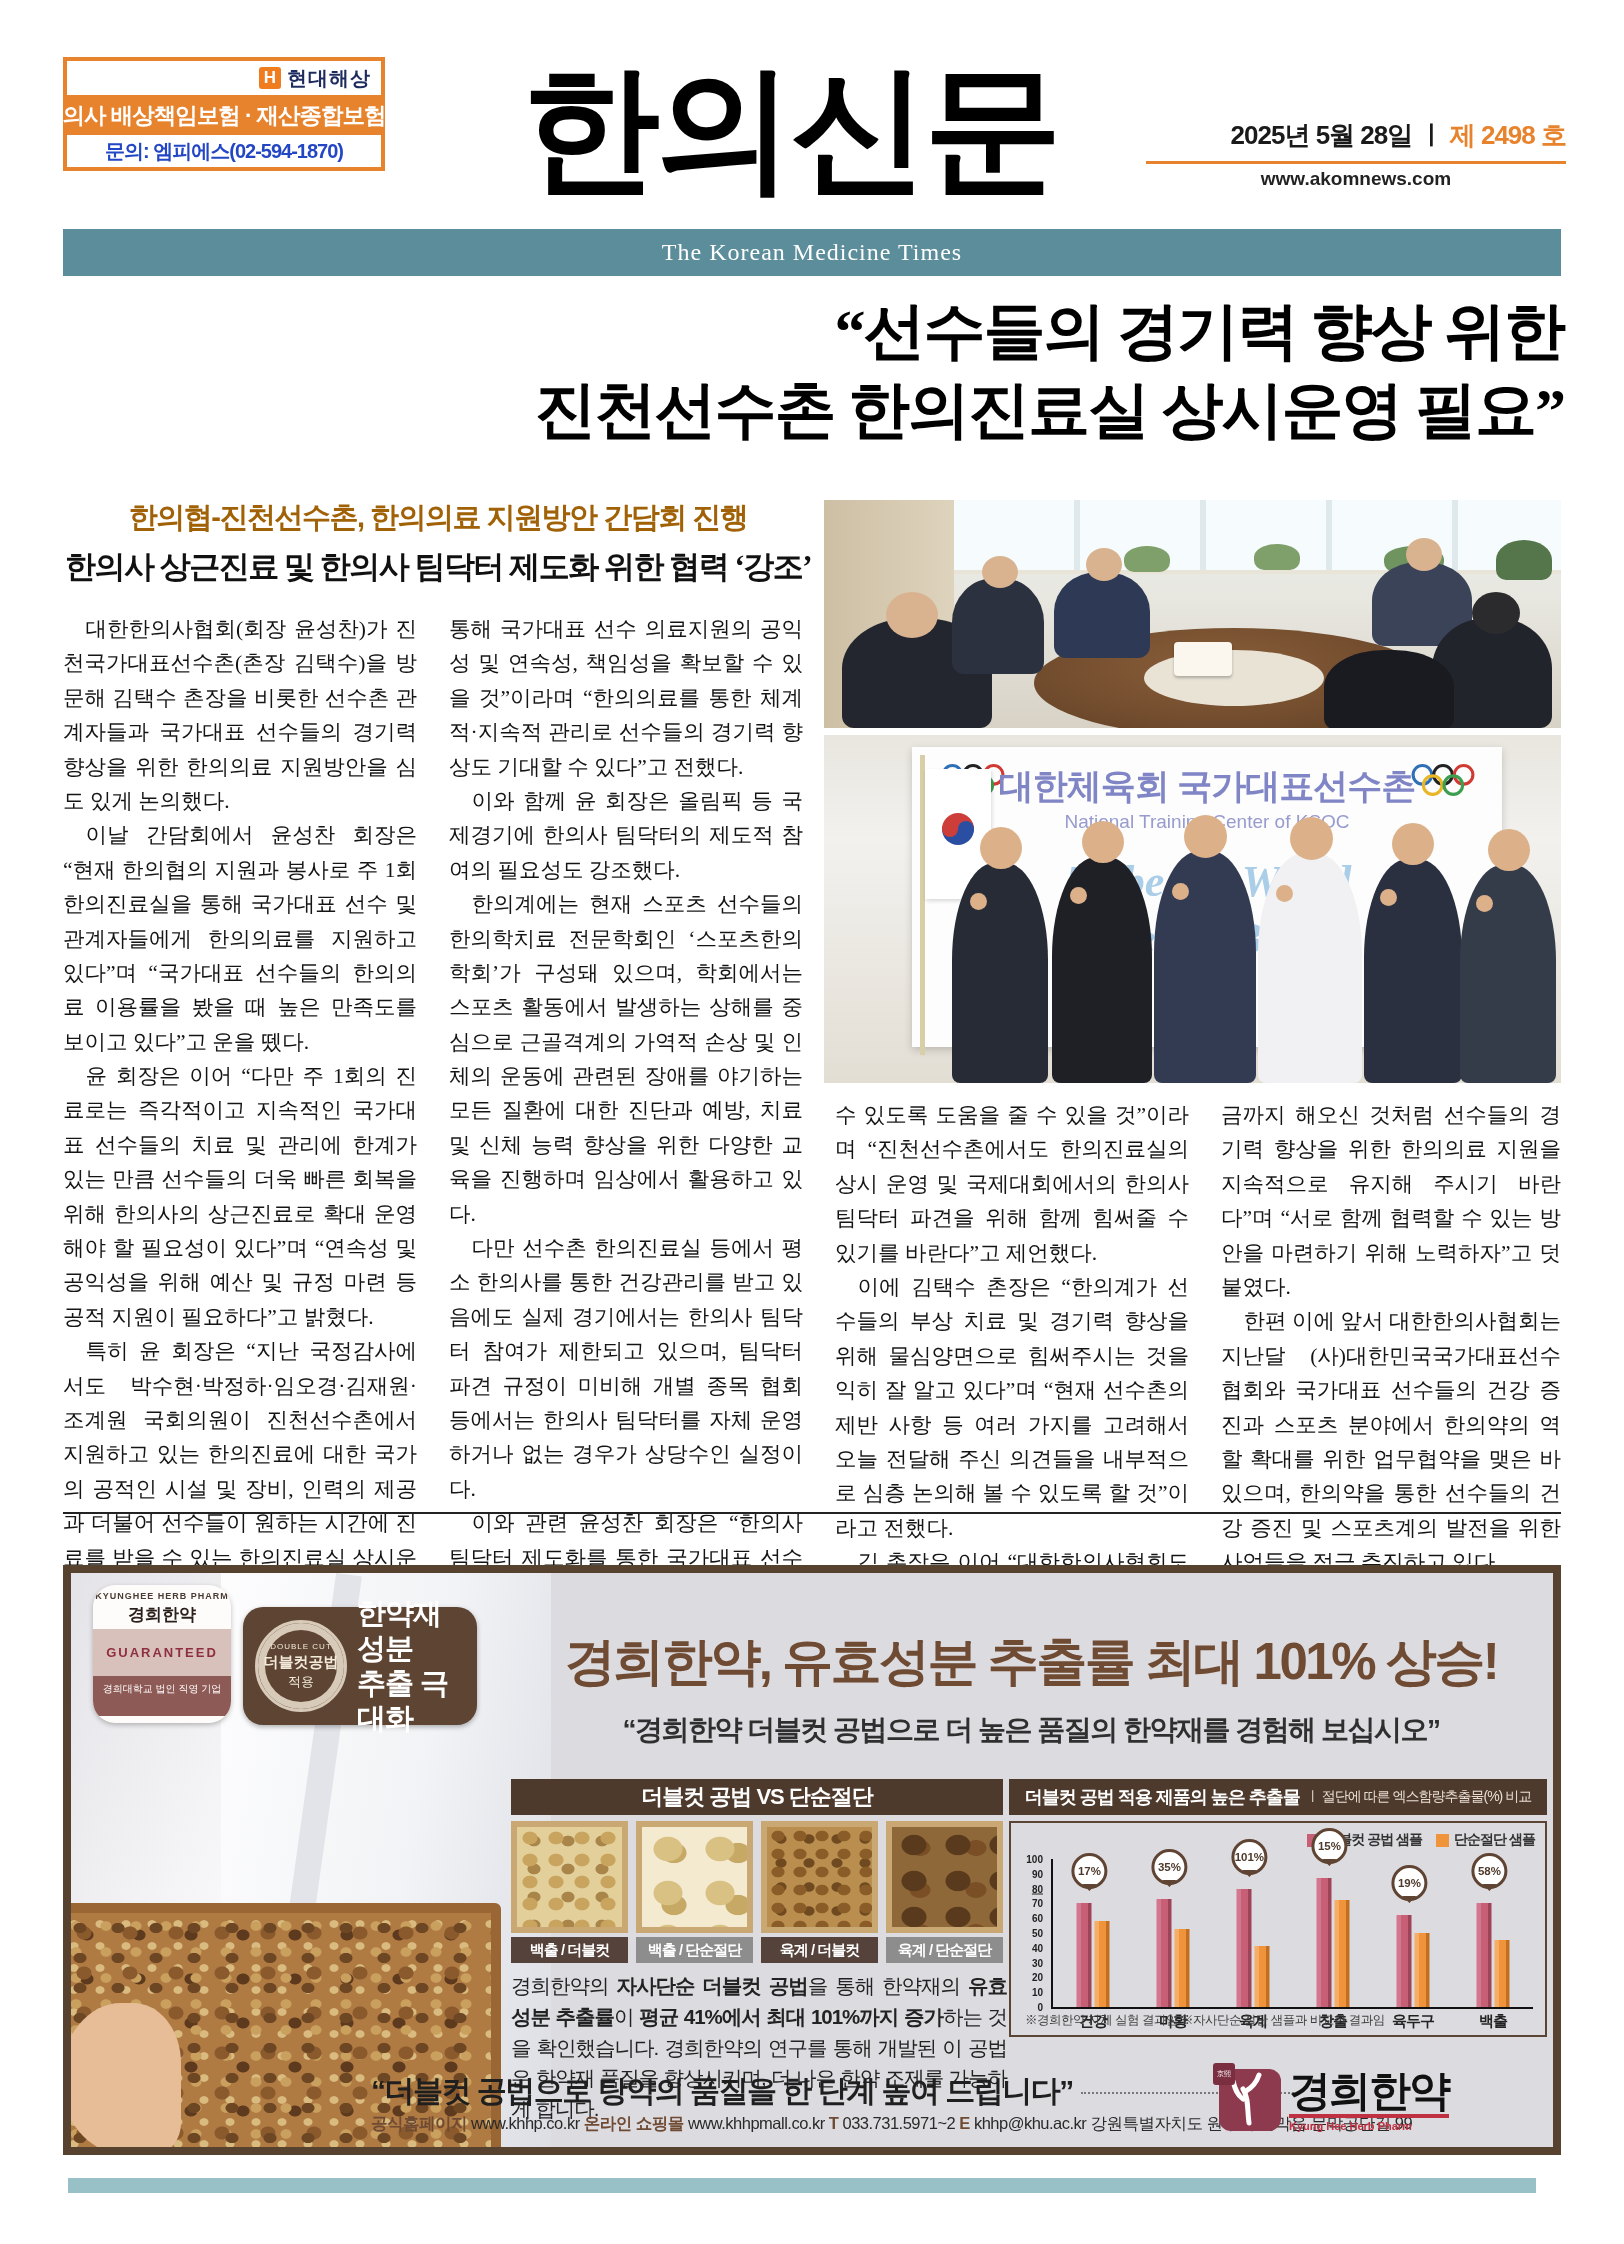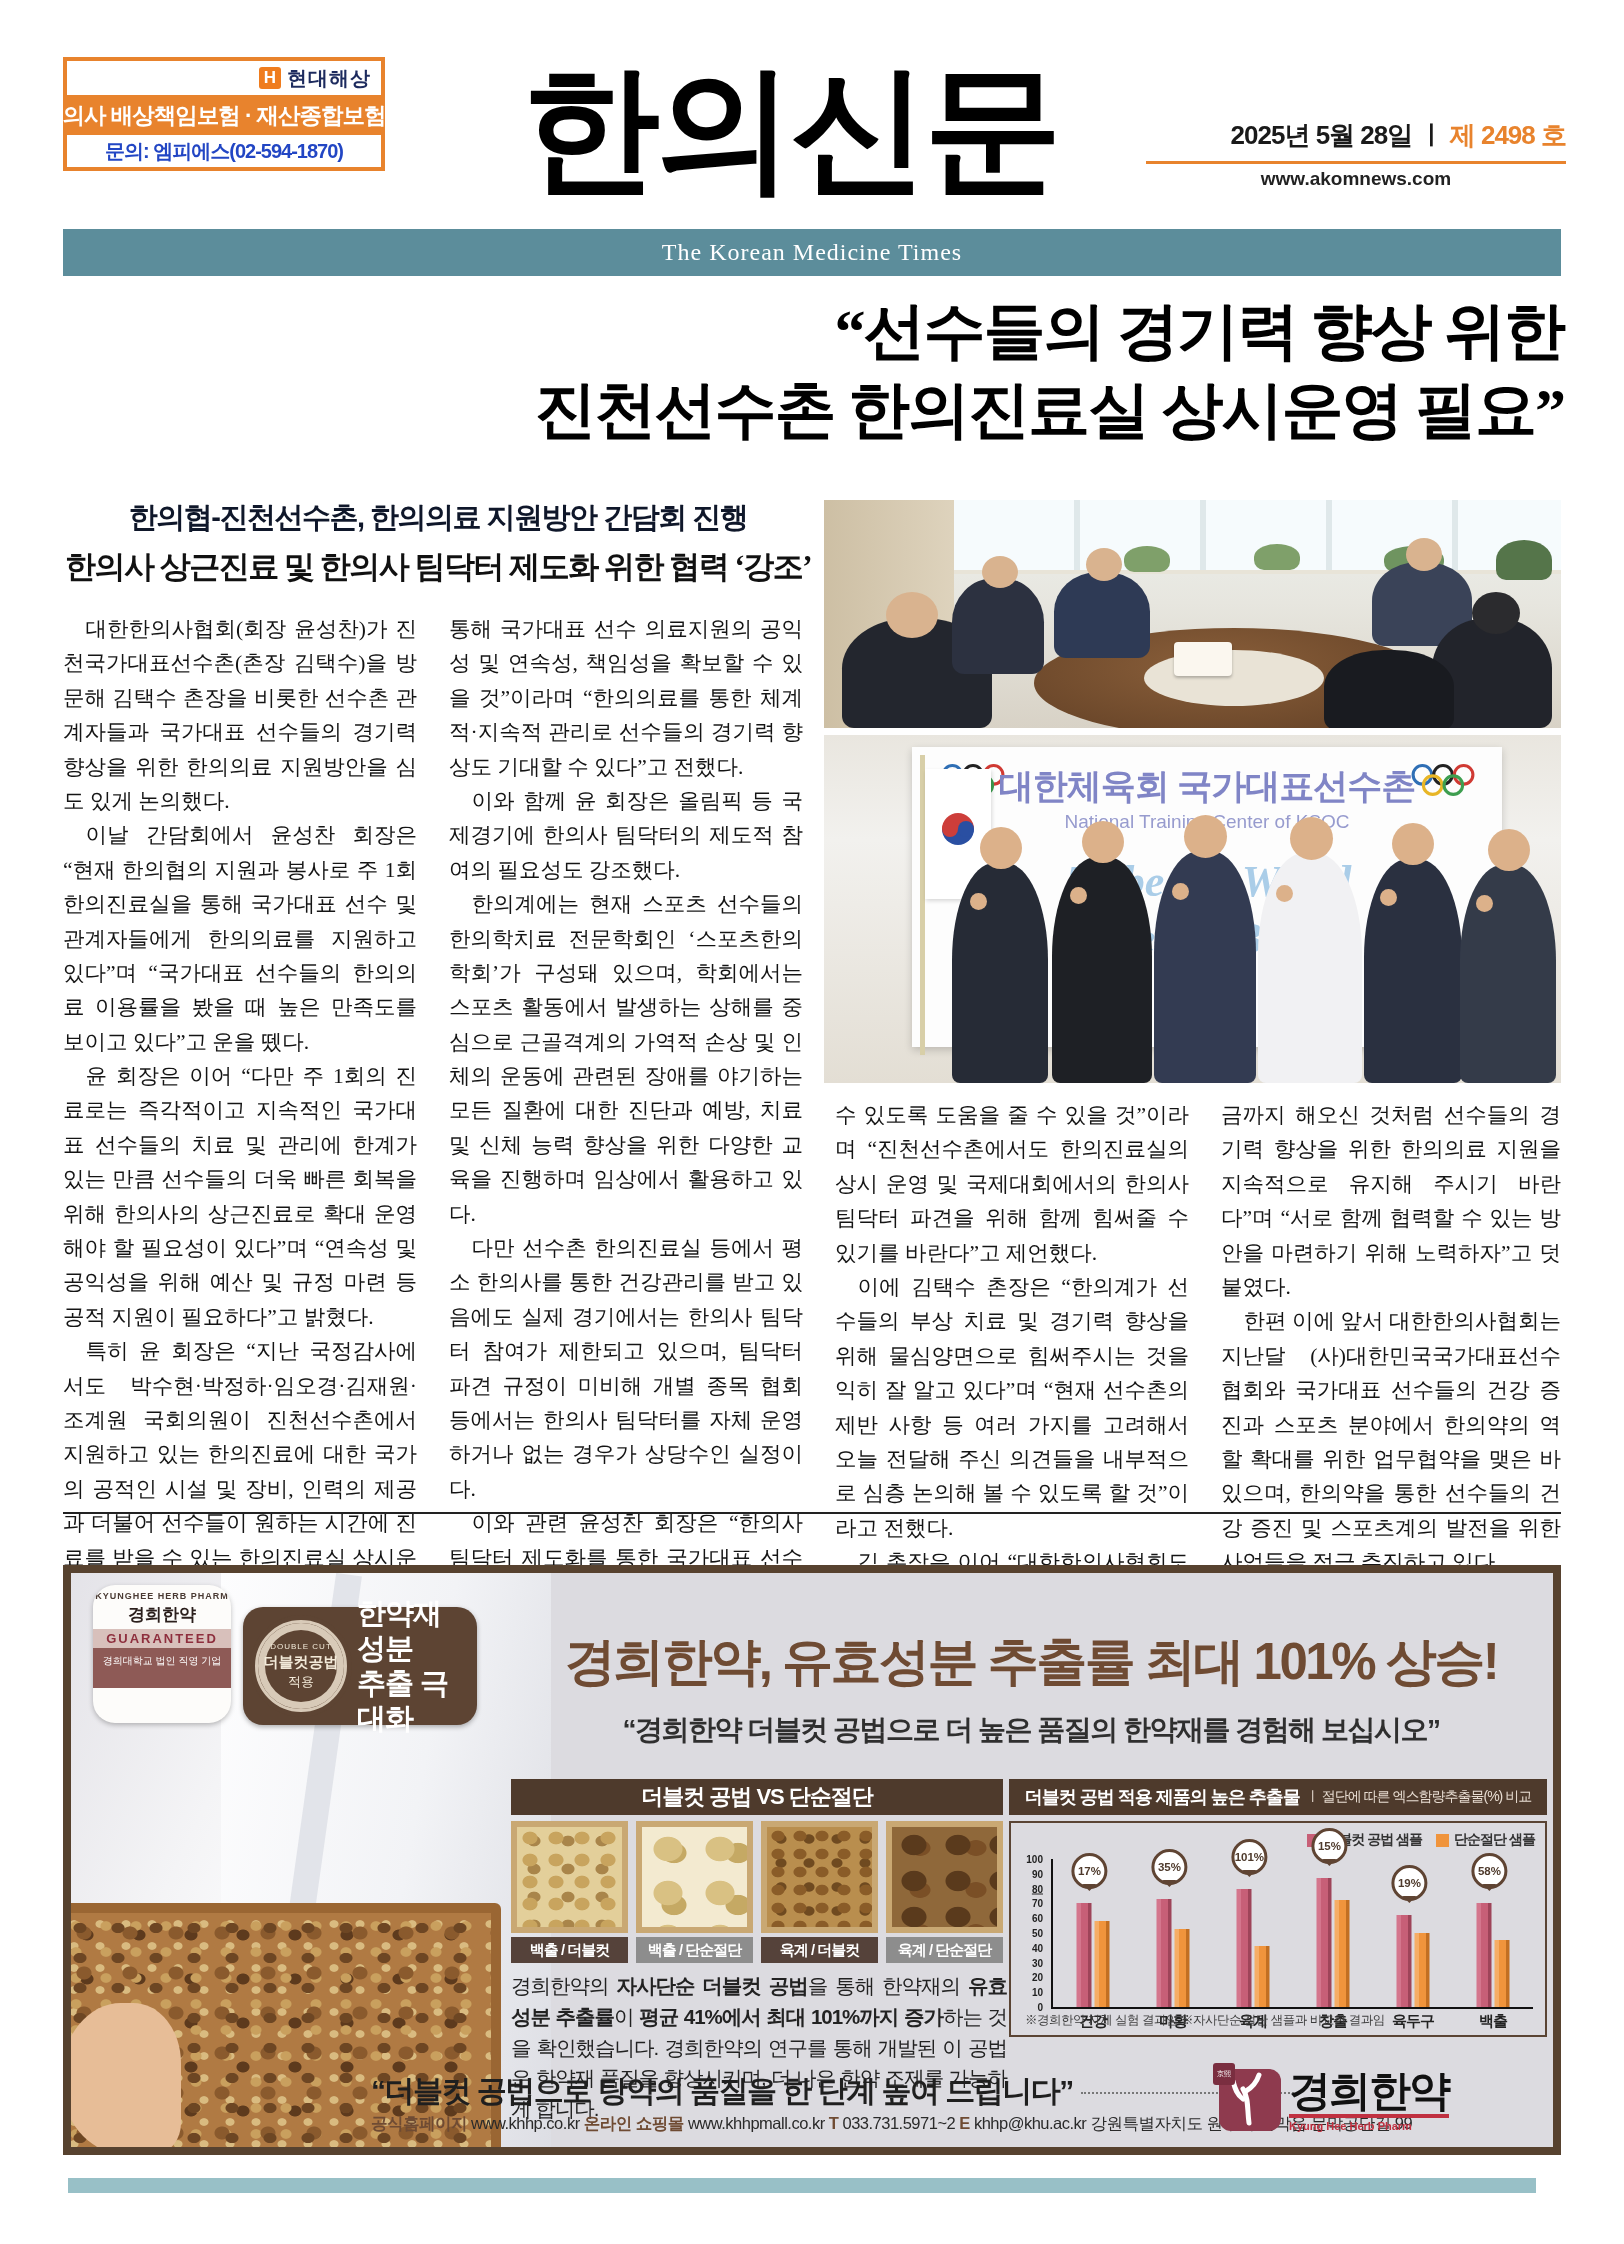--- a/index.html
+++ b/index.html
@@ -32,21 +32,21 @@
 
   
   .band{left:63px;top:229px;width:1498px;height:47px;background:#5c8d9b;color:#fff;
         display:flex;align-items:center;justify-content:center;font-family:"Liberation Serif",serif;
         font-size:24px;letter-spacing:1px;}
 
   
   .headline{left:60px;top:292px;width:1504px;text-align:right;font-family:"Liberation Serif",serif;
             font-weight:bold;font-size:62px;line-height:1.27;letter-spacing:-2px;color:#000;}
   .subhead1{left:63px;top:498px;width:750px;text-align:center;font-size:29px;font-weight:bold;
-            letter-spacing:-1.5px;color:#0f172a;}
+            letter-spacing:-1.5px;color:#a16207;}
   .subhead2{left:63px;top:546px;width:750px;text-align:center;font-family:"Liberation Serif",serif;
             font-size:31px;font-weight:bold;letter-spacing:-1.5px;color:#111;}
 
   
   .col{position:absolute;font-family:"Liberation Serif",serif;font-size:21.5px;line-height:1.6;
        color:#141414;}
   .col p{margin:0;text-align:justify;word-break:break-all;}
   .col p.ind{text-indent:1.05em;}
   .byline{margin-top:10px;text-align:right;font-family:"Liberation Sans",sans-serif;}
   .byline .bn{font-weight:bold;font-size:20px;color:#111;}
@@ -96,21 +96,21 @@
       background-image:radial-gradient(#6d4623 6px,transparent 7px),radial-gradient(#8a5a2d 7px,transparent 8px),
         radial-gradient(#c9a05e 5px,transparent 6px),radial-gradient(#5d3a1d 6px,transparent 7px),
         radial-gradient(#d9bb80 4px,transparent 5px);
       background-size:38px 30px,46px 40px,30px 26px,52px 44px,26px 22px;}
   .hand{position:absolute;left:-10px;top:430px;width:120px;height:150px;border-radius:50% 40% 20% 50%;background:#e7bd97;}
 
   .seal{position:absolute;left:22px;top:12px;width:138px;height:138px;border-radius:22px;background:#fdfcfa;
         box-shadow:0 2px 5px rgba(0,0,0,.25);overflow:hidden;text-align:center;}
   .seal-arc{font-size:9px;letter-spacing:1px;color:#4a3a33;margin-top:6px;font-weight:bold;}
   .seal-brand{font-size:17px;font-weight:800;color:#2b1f1c;margin-top:2px;}
-  .seal-g{margin-top:3px;background:#d8c0bb;color:#8e2f3e;font-weight:800;font-size:13px;letter-spacing:2px;padding:2px 0;}
+  .seal-g{margin-top:3px;background:#d8c0bb;color:#8e2f3e;font-weight:800;font-size:13px;letter-spacing:2px;padding:16px 0;}
   .seal-bottom{margin-top:0;background:#8e5a56;color:#fff;font-size:10px;padding:6px 2px 20px;line-height:1.4;}
 
   .dcbadge{position:absolute;left:172px;top:34px;width:234px;height:118px;background:#5d4433;border-radius:20px;
       display:flex;align-items:center;gap:10px;padding:0 12px;box-sizing:border-box;box-shadow:0 2px 5px rgba(0,0,0,.3);}
   .dc-circle{width:86px;height:86px;border-radius:50%;border:3px solid #d8cab8;box-shadow:0 0 0 5px #5d4433,0 0 0 7px #d8cab8 inset;
       display:flex;flex-direction:column;align-items:center;justify-content:center;color:#f3ead9;flex-shrink:0;}
   .dc-c1{font-size:8px;letter-spacing:1px;}
   .dc-c2{font-size:15px;font-weight:bold;margin-top:2px;}
   .dc-c3{font-size:13px;margin-top:1px;}
   .dc-text{color:#fff;font-weight:800;font-size:29px;line-height:1.2;letter-spacing:-1px;}

